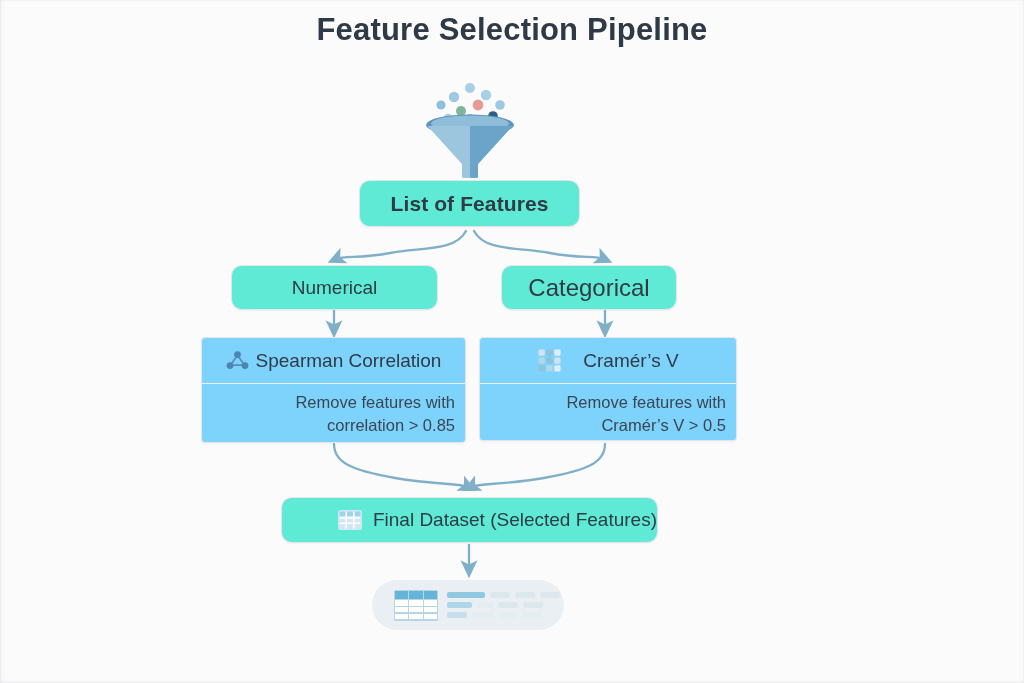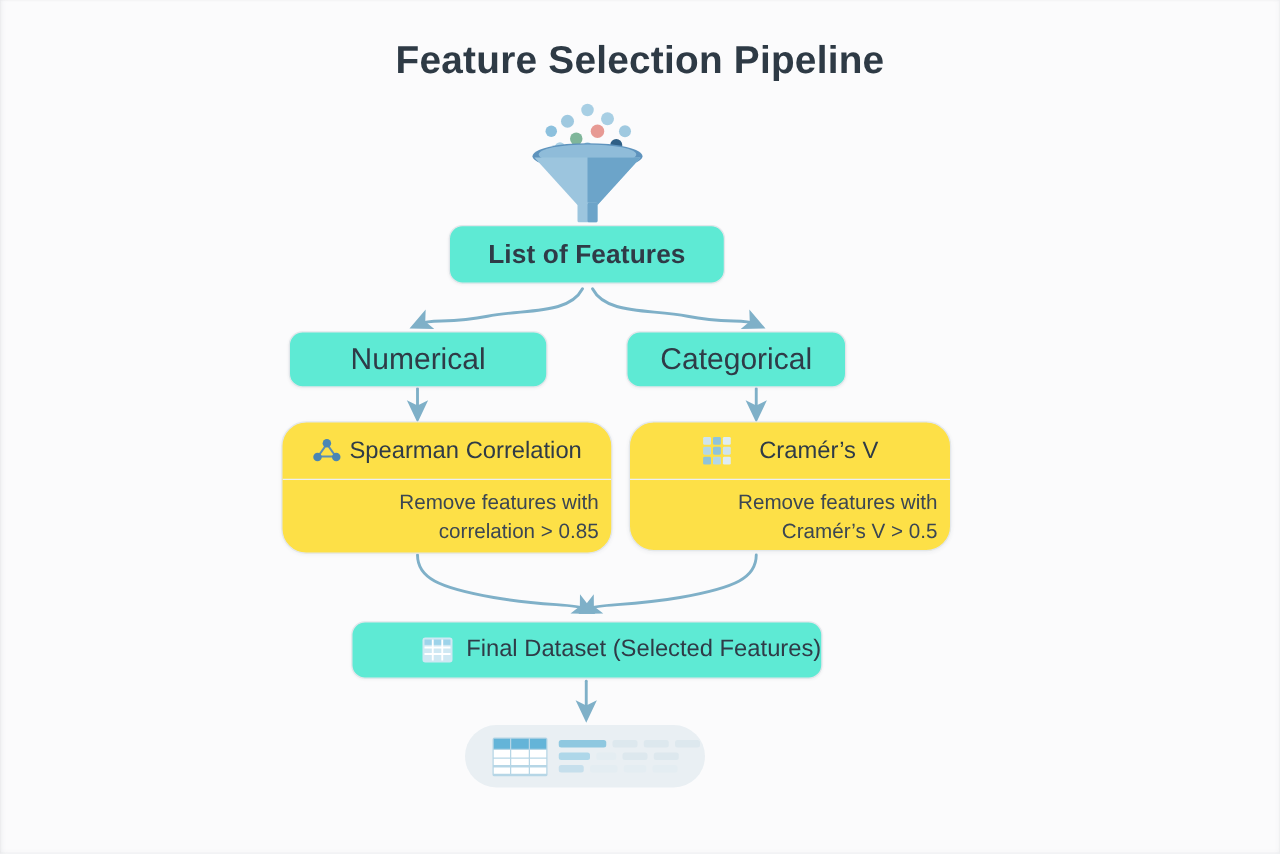--- a/index.html
+++ b/index.html
@@ -37,21 +37,21 @@
   #connectors {
     position: absolute;
     left: 0; top: 0;
     width: 1024px; height: 683px;
     z-index: 1;
   }
 
   
   #title {
     position: absolute;
-    left: 0; top: 30px;
+    left: 0; top: 12px;
     width: 1024px;
     text-align: center;
     font-size: 31px;
     font-weight: 600;
     letter-spacing: 0.2px;
     color: #2e3a45;
     z-index: 4;
   }
 
   
@@ -80,41 +80,40 @@
     left: 359px; top: 180px;
     width: 221px; height: 47px;
     font-size: 21px;
     font-weight: 600;
     letter-spacing: 0.1px;
   }
 
   #node-numerical {
     left: 231px; top: 265px;
     width: 207px; height: 45px;
-    font-size: 24px;
+    font-size: 19px;
     font-weight: 500;
   }
 
   #node-categorical {
     left: 501px; top: 265px;
     width: 176px; height: 45px;
     font-size: 24px;
     font-weight: 500;
   }
 
   
   .card {
     position: absolute;
-    background: #fde047;
+    background: #7dd3fc;
     border: 1.3px solid #e3e7eb;
-    border-radius: 20px;
+    border-radius: 4px;
     box-shadow: 0 1px 3px rgba(40,55,75,0.05);
     z-index: 4;
     overflow: hidden;
-    margin-left: 24px;
   }
 
   #card-spearman { left: 201px; top: 337px; width: 265px; height: 106px; }
   #card-cramers  { left: 479px; top: 337px; width: 258px; height: 104px; }
 
   .card-head {
     height: 46px;
     display: flex;
     align-items: center;
     justify-content: center;

